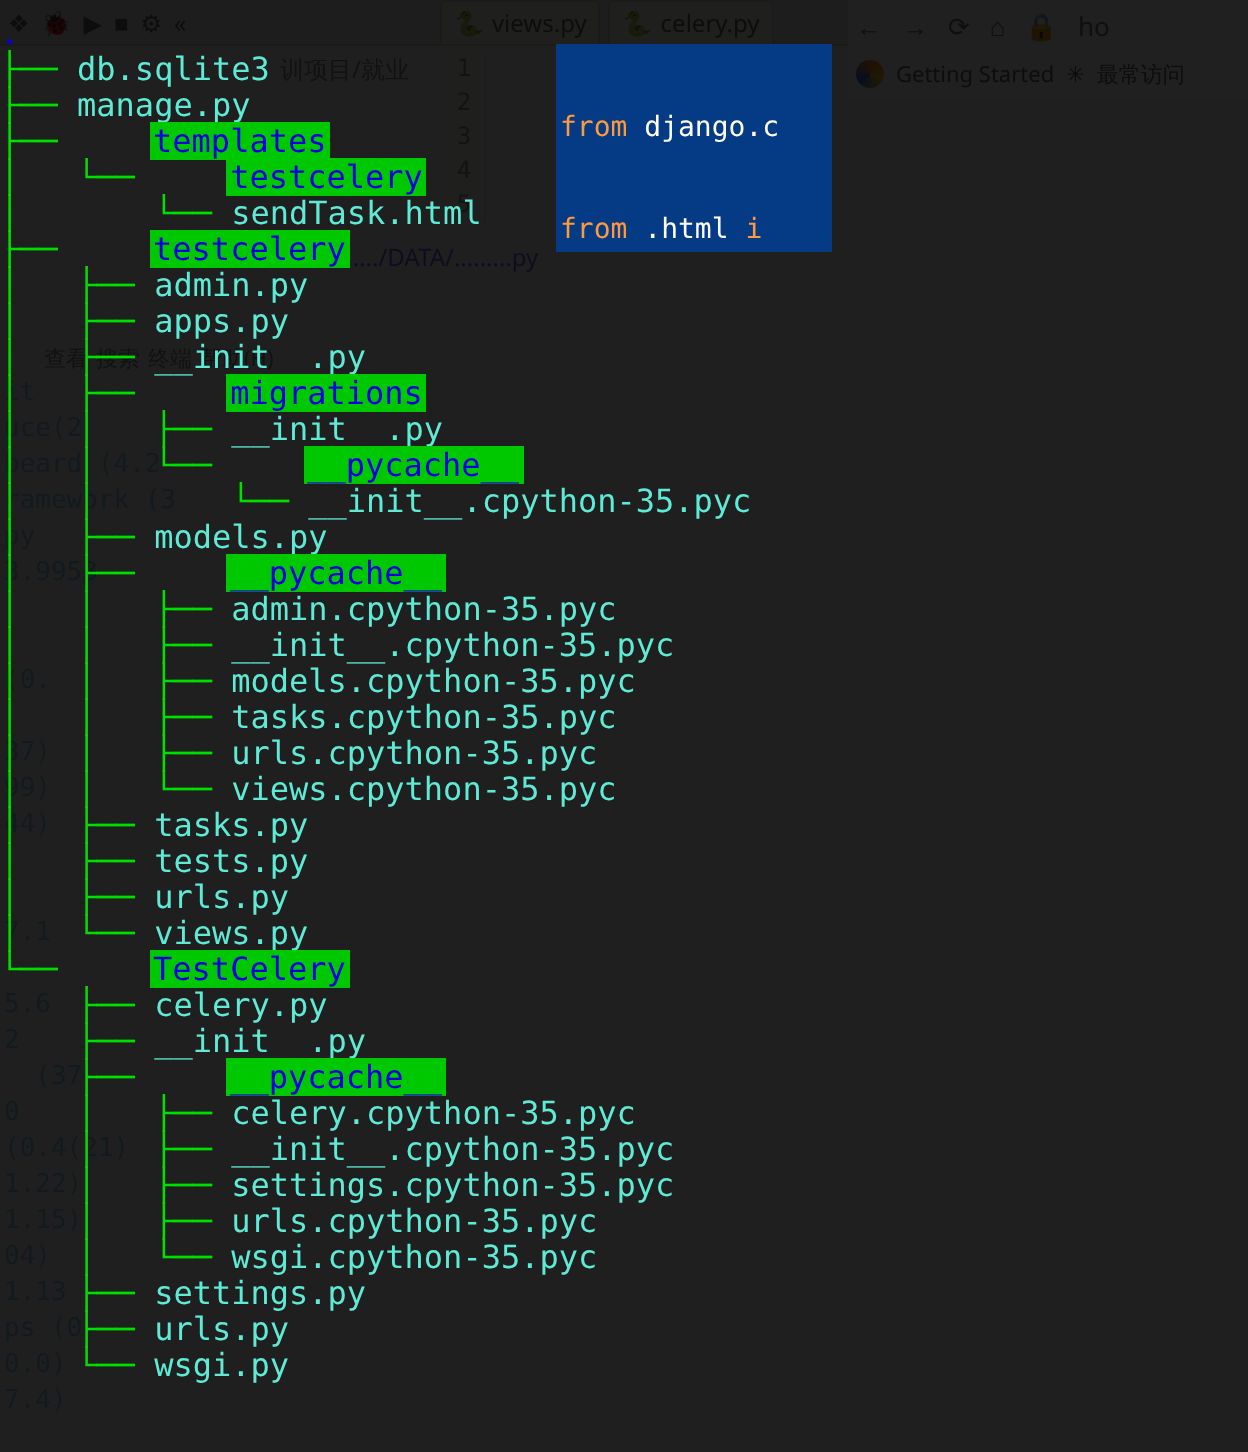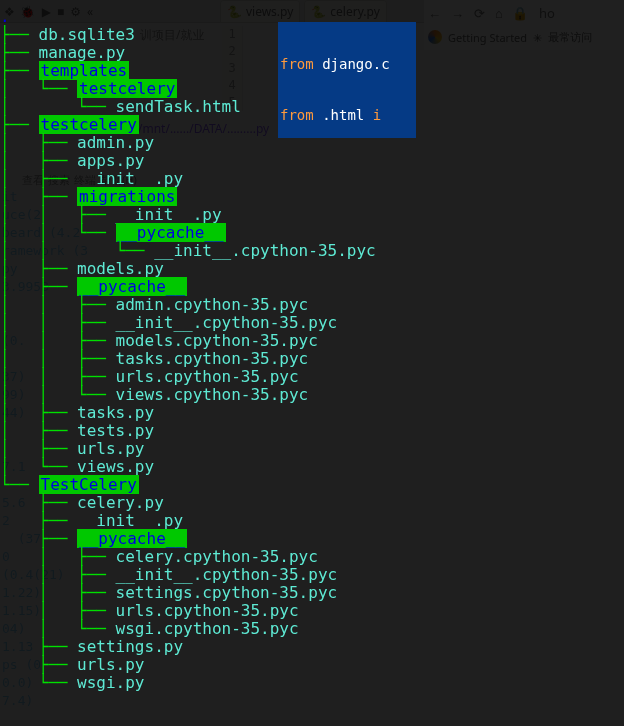--- a/index.html
+++ b/index.html
@@ -138,31 +138,32 @@
   .terminal .row {
     display: block;
     height: 18px;
     padding: 0;
   }
   .file { color: #5eead4; }
   .dirbox {
     background: #00c800;
     color: #0000e0;
     padding: 0 2px;
+    margin-left: 36px;
   }
   .dirplain { color: #0000e0; }
   .tree { color: #00e000; }
 
   
   .opaque-block {
     position: absolute;
     top: 22px;
     left: 278px;
     width: 134px;
-    height: 116px;
+    height: 104px;
     background: #053a85;
     z-index: 3;
     color: #fff;
     font-family: "DejaVu Sans Mono", "Consolas", monospace;
     font-size: 14px;
     line-height: 17px;
     padding: 0 2px;
     white-space: pre;
     overflow: hidden;
   }

